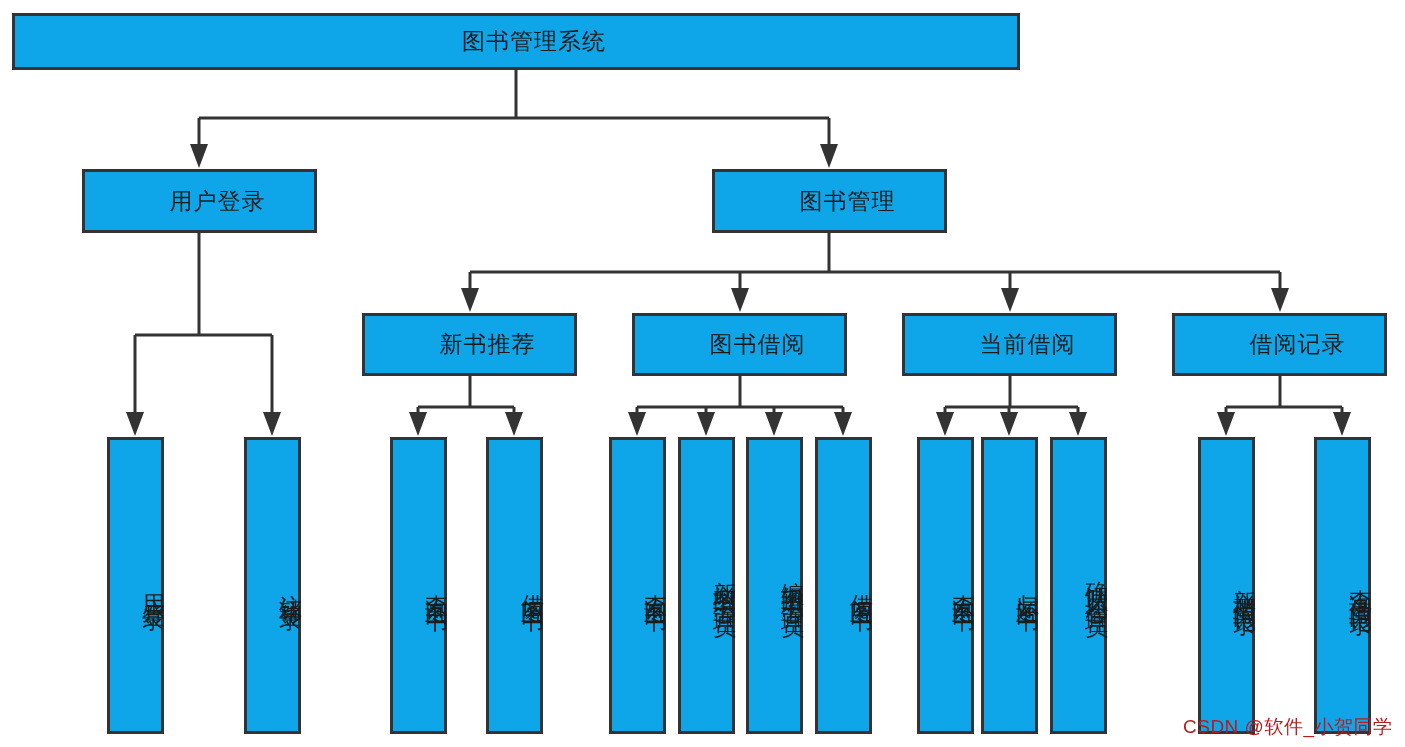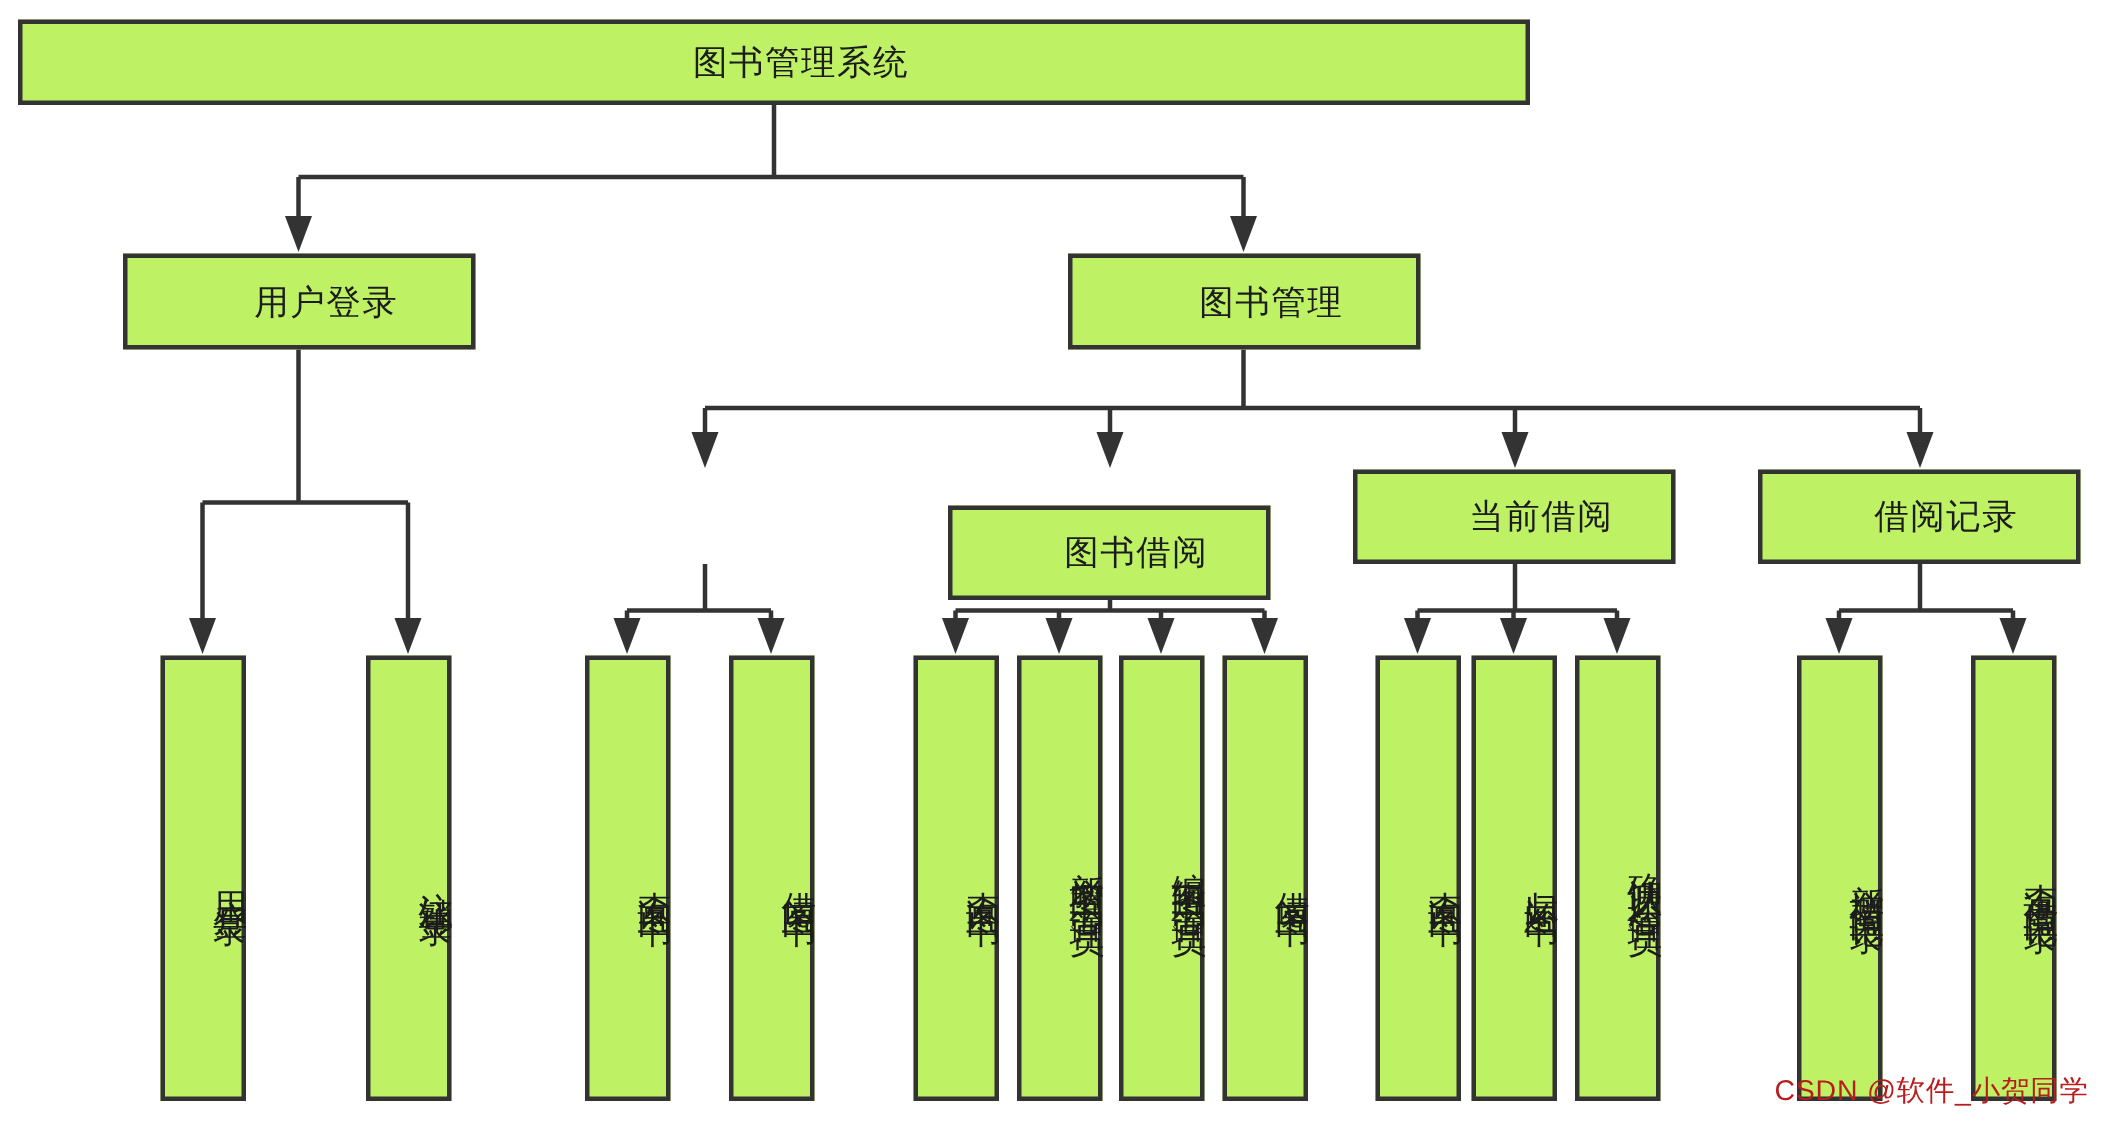--- a/index.html
+++ b/index.html
@@ -18,21 +18,21 @@
   svg.connectors {
     position: absolute;
     left: 0;
     top: 0;
     z-index: 1;
   }
   .node {
     position: absolute;
     box-sizing: border-box;
     border: 3px solid #333333;
-    background: #bef264;
+    background: #0ea5e9;
     color: #1c1c1c;
     display: flex;
     align-items: center;
     justify-content: center;
     font-size: 23px;
     z-index: 2;
     white-space: nowrap;
     padding-left: 36px;
   }
   .node.h {
@@ -128,21 +128,22 @@
       <path d="M1226 436 L1217 412 L1235 412 Z"></path>
       <path d="M1342 436 L1333 412 L1351 412 Z"></path>
     </g>
   </svg>
 
   <div class="node h" style="left:12px; top:13px; width:1008px; height:57px;">图书管理系统</div>
 
   <div class="node h" style="left:82px; top:169px; width:235px; height:64px;">用户登录</div>
   <div class="node h" style="left:712px; top:169px; width:235px; height:64px;">图书管理</div>
 
-  <div class="node h" style="left:632px; top:313px; width:215px; height:63px;margin-top:24px;">图书借阅</div>
+  <div class="node h" style="left:362px; top:313px; width:215px; height:63px;">新书推荐</div>
+  <div class="node h" style="left:632px; top:313px; width:215px; height:63px;">图书借阅</div>
   <div class="node h" style="left:902px; top:313px; width:215px; height:63px;">当前借阅</div>
   <div class="node h" style="left:1172px; top:313px; width:215px; height:63px;text-align:center;">借阅记录</div>
 
   <div class="node v" style="left:107px; top:437px; width:57px; height:297px;">用户登录</div>
   <div class="node v" style="left:244px; top:437px; width:57px; height:297px;">注销登录</div>
 
   <div class="node v" style="left:390px; top:437px; width:57px; height:297px;">查询图书</div>
   <div class="node v" style="left:486px; top:437px; width:57px; height:297px;">借阅图书</div>
 
   <div class="node v" style="left:609px; top:437px; width:57px; height:297px;">查询图书</div>

